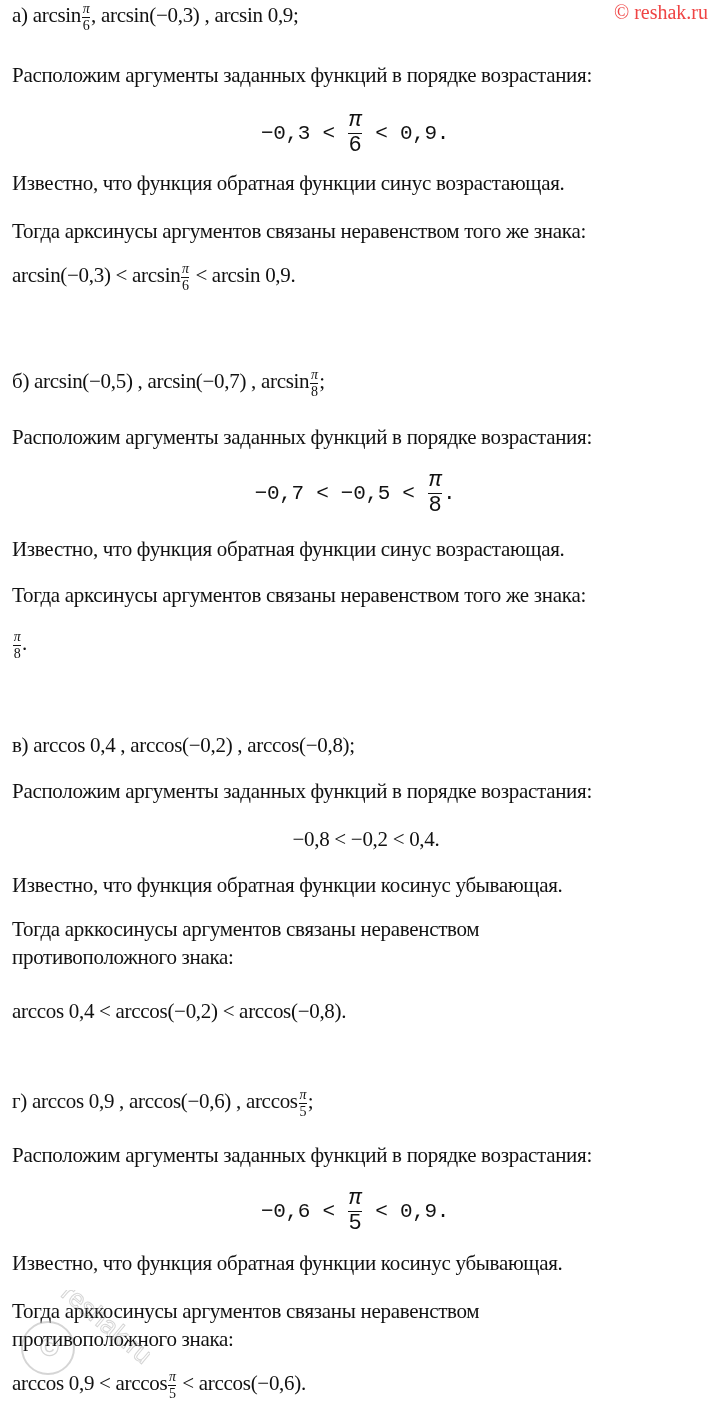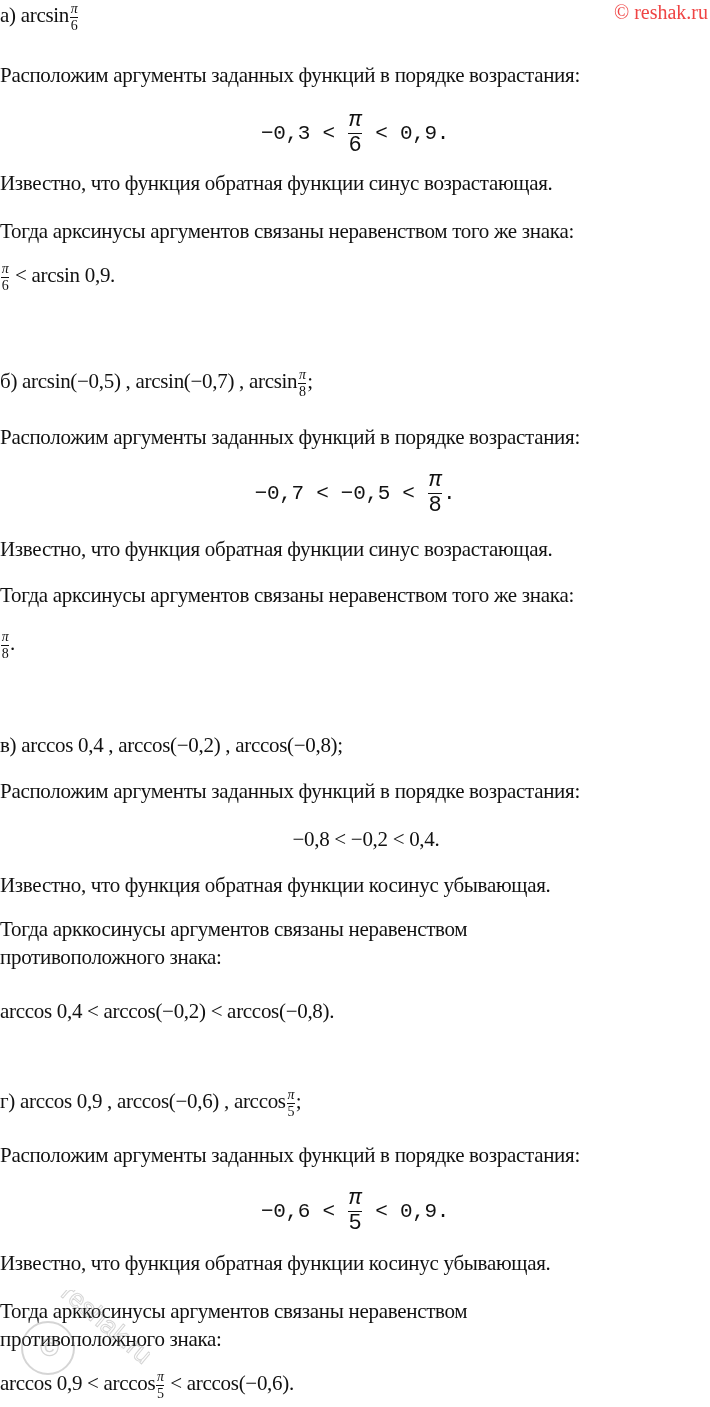--- a/index.html
+++ b/index.html
@@ -2,21 +2,21 @@
 <html><head>
 <meta charset="utf-8">
 <style>
   html, body { margin: 0; padding: 0; background: #ffffff; }
   body {
     width: 710px; height: 1407px; position: relative; overflow: hidden;
     font-family: "Liberation Serif", "DejaVu Serif", serif;
     color: #111111;
   }
   .line {
-    position: absolute; left: 0; white-space: nowrap;
+    position: absolute; left: 12px; white-space: nowrap;
     font-size: 21px; line-height: 26px;
     letter-spacing: -0.3px;
   }
   .center { left: 0; right: 0; text-align: center; }
   .center span.inner { display: inline-block; font-family: Liberation Mono, monospace; }
   .copyright {
     position: absolute; right: 2px; top: 0; font-size: 20px; line-height: 24px;
     color: #ef4444;
   }
   .frac {
@@ -39,34 +39,34 @@
 
 <div class="copyright">© reshak.ru</div>
 
 <div>
   <div class="line" style="top:2px;">
     <span>а)</span>
     <span>arcsin</span><span class="frac">
         <span class="num">π</span>
         <span class="bar"></span>
         <span class="den">6</span>
-      </span>
+      </span><span>, arcsin(−0,3) , arcsin 0,9;</span>
   </div>
   <div class="line" style="top:62px;">Расположим аргументы заданных функций в порядке возрастания:</div>
   <div class="line center" style="top:110px;">
     <span class="inner"><span>−0,3 &lt;</span> <span class="frac big">
           <span class="num">π</span>
           <span class="bar"></span>
           <span class="den">6</span>
         </span> <span>&lt; 0,9.</span></span>
   </div>
   <div class="line" style="top:170px;">Известно, что функция обратная функции синус возрастающая.</div>
   <div class="line" style="top:218px;">Тогда арксинусы аргументов связаны неравенством того же знака:</div>
   <div class="line" style="top:262px;">
-    <span class="frac">
+    <span>arcsin(−0,3) &lt; arcsin</span><span class="frac">
         <span class="num">π</span>
         <span class="bar"></span>
         <span class="den">6</span>
       </span> <span>&lt; arcsin 0,9.</span>
   </div>
 </div>
 
 <div>
   <div class="line" style="top:368px;">
     <span>б)</span>

